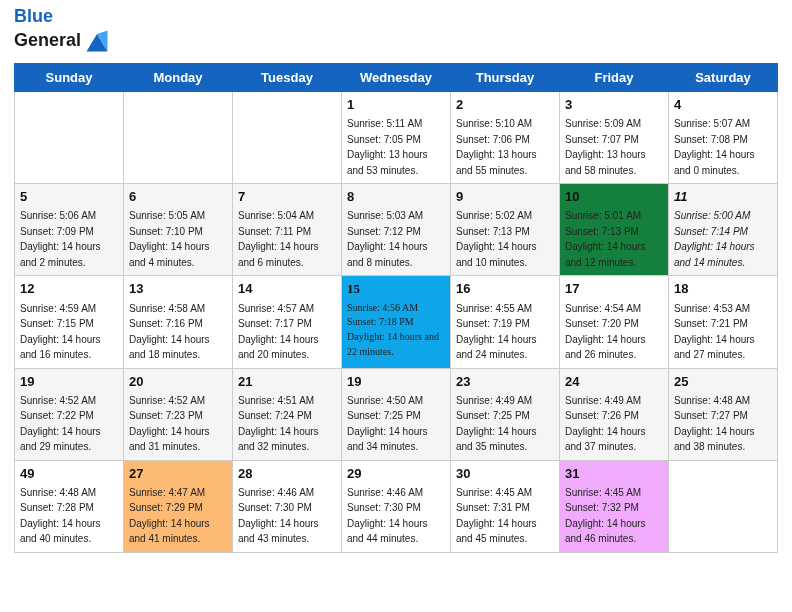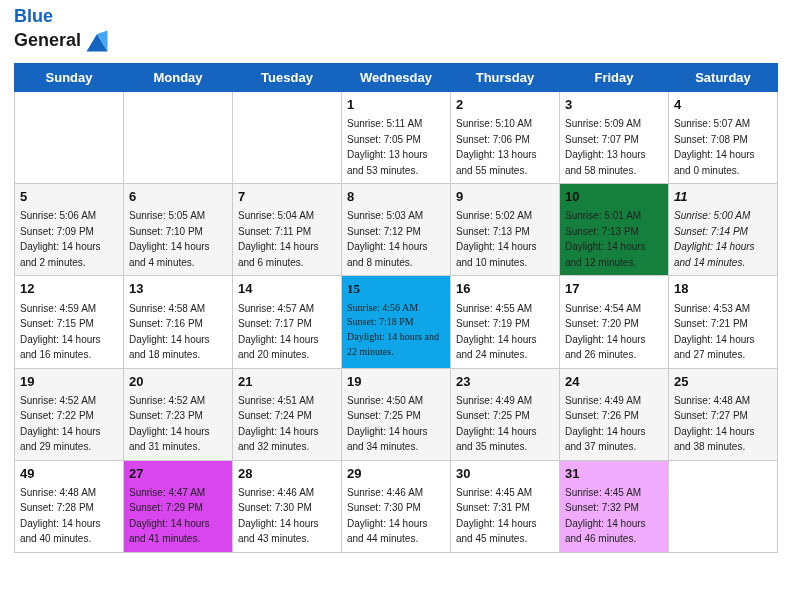--- a/index.html
+++ b/index.html
@@ -168,21 +168,21 @@
           <td style="background: rgb(245, 245, 245);"><span class="day-num">19</span><span class="day-info">Sunrise: 4:52 AM<br>Sunset: 7:22 PM<br>Daylight: 14 hours and 29 minutes.</span></td>
           <td style="background: rgb(245, 245, 245);"><span class="day-num">20</span><span class="day-info">Sunrise: 4:52 AM<br>Sunset: 7:23 PM<br>Daylight: 14 hours and 31 minutes.</span></td>
           <td style="background: rgb(245, 245, 245);"><span class="day-num">21</span><span class="day-info">Sunrise: 4:51 AM<br>Sunset: 7:24 PM<br>Daylight: 14 hours and 32 minutes.</span></td>
           <td style="background: rgb(245, 245, 245);"><span class="day-num">19</span><span class="day-info">Sunrise: 4:50 AM<br>Sunset: 7:25 PM<br>Daylight: 14 hours and 34 minutes.</span></td>
           <td style="background: rgb(245, 245, 245);"><span class="day-num">23</span><span class="day-info">Sunrise: 4:49 AM<br>Sunset: 7:25 PM<br>Daylight: 14 hours and 35 minutes.</span></td>
           <td style="background: rgb(245, 245, 245);"><span class="day-num">24</span><span class="day-info">Sunrise: 4:49 AM<br>Sunset: 7:26 PM<br>Daylight: 14 hours and 37 minutes.</span></td>
           <td style="background: rgb(245, 245, 245);"><span class="day-num">25</span><span class="day-info">Sunrise: 4:48 AM<br>Sunset: 7:27 PM<br>Daylight: 14 hours and 38 minutes.</span></td>
         </tr>
         <tr>
           <td style="background: rgb(255, 255, 255);"><span class="day-num">49</span><span class="day-info">Sunrise: 4:48 AM<br>Sunset: 7:28 PM<br>Daylight: 14 hours and 40 minutes.</span></td>
-          <td style="background: #d946ef;"><span class="day-num">27</span><span class="day-info">Sunrise: 4:47 AM<br>Sunset: 7:29 PM<br>Daylight: 14 hours and 41 minutes.</span></td>
+          <td style="background: #fdba74;"><span class="day-num">27</span><span class="day-info">Sunrise: 4:47 AM<br>Sunset: 7:29 PM<br>Daylight: 14 hours and 41 minutes.</span></td>
           <td style="background: rgb(255, 255, 255);"><span class="day-num">28</span><span class="day-info">Sunrise: 4:46 AM<br>Sunset: 7:30 PM<br>Daylight: 14 hours and 43 minutes.</span></td>
           <td style="background: rgb(255, 255, 255);"><span class="day-num">29</span><span class="day-info">Sunrise: 4:46 AM<br>Sunset: 7:30 PM<br>Daylight: 14 hours and 44 minutes.</span></td>
           <td style="background: rgb(255, 255, 255);"><span class="day-num">30</span><span class="day-info">Sunrise: 4:45 AM<br>Sunset: 7:31 PM<br>Daylight: 14 hours and 45 minutes.</span></td>
           <td style="background: #f0abfc;"><span class="day-num">31</span><span class="day-info">Sunrise: 4:45 AM<br>Sunset: 7:32 PM<br>Daylight: 14 hours and 46 minutes.</span></td>
           <td class="empty-cell"></td>
         </tr>
       </tbody>
   </table>
 </div>
 

